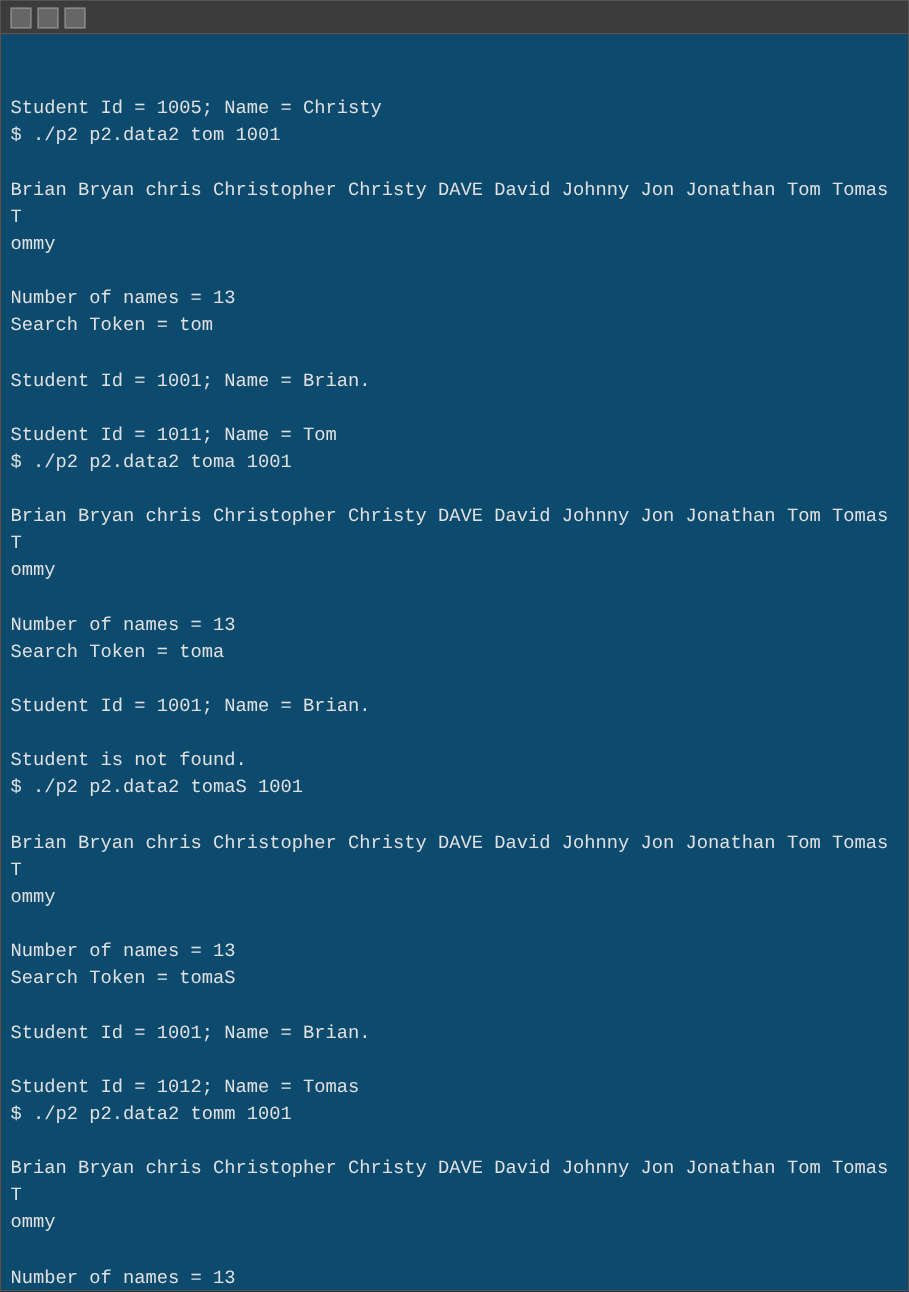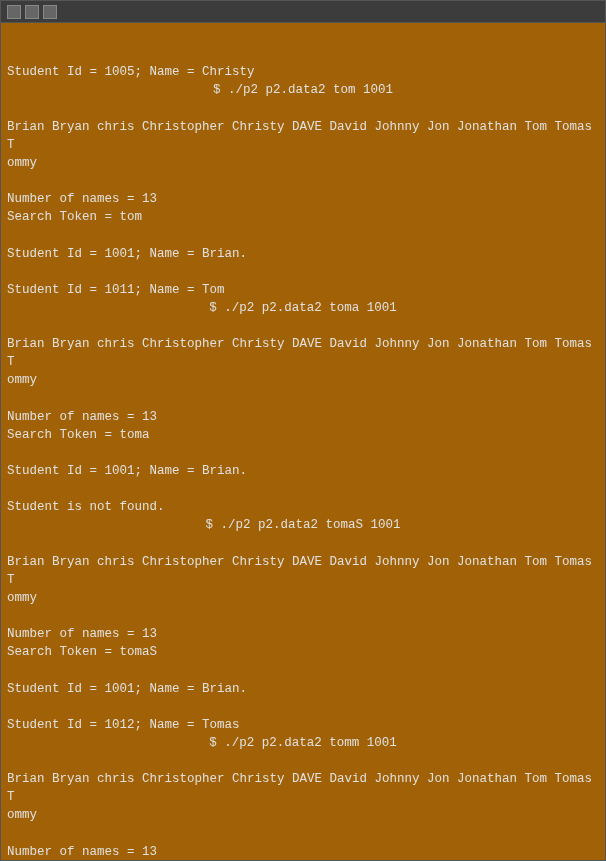--- a/index.html
+++ b/index.html
@@ -54,39 +54,38 @@
       line-height: 12px;
     }
 
     .titlebar-title {
       color: #ddd;
       font-size: 13px;
       font-family: 'Courier New', Courier, monospace;
     }
 
     .terminal-content {
-      background: #a16207;
+      background: #0c4a6e;
       color: #e0e0e0;
       flex: 1;
       padding: 4px 6px;
       overflow: hidden;
       font-family: 'Courier New', Courier, monospace;
       font-size: 12.5px;
       line-height: 1.45;
       white-space: pre-wrap;
       word-break: break-all;
     }
 
     .line {
       display: block;
     }
 
     .prompt {
       color: #e0e0e0;
-      text-align: center;
     }
 
     .empty-line {
       display: block;
       height: 1.45em;
     }
 
     @keyframes blink {
       50% { opacity: 0; }
     }

